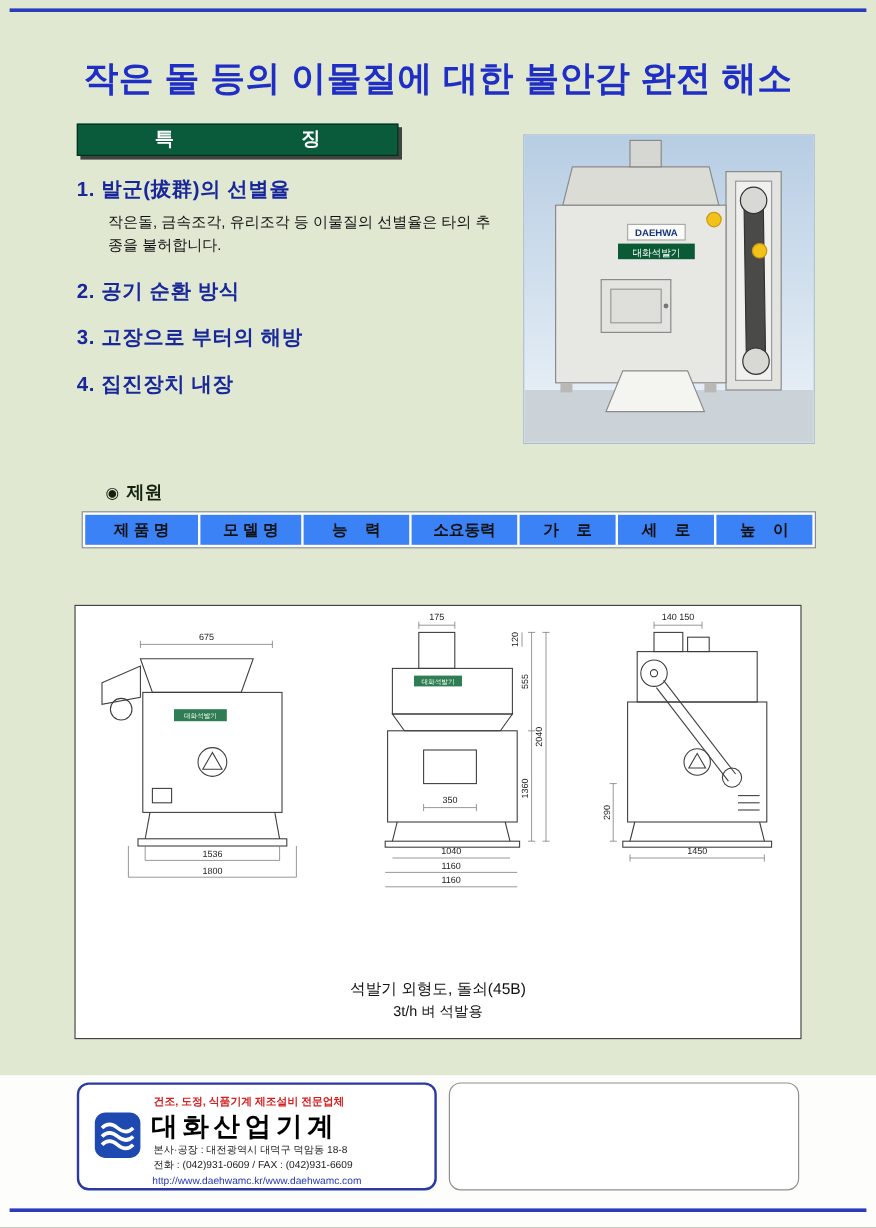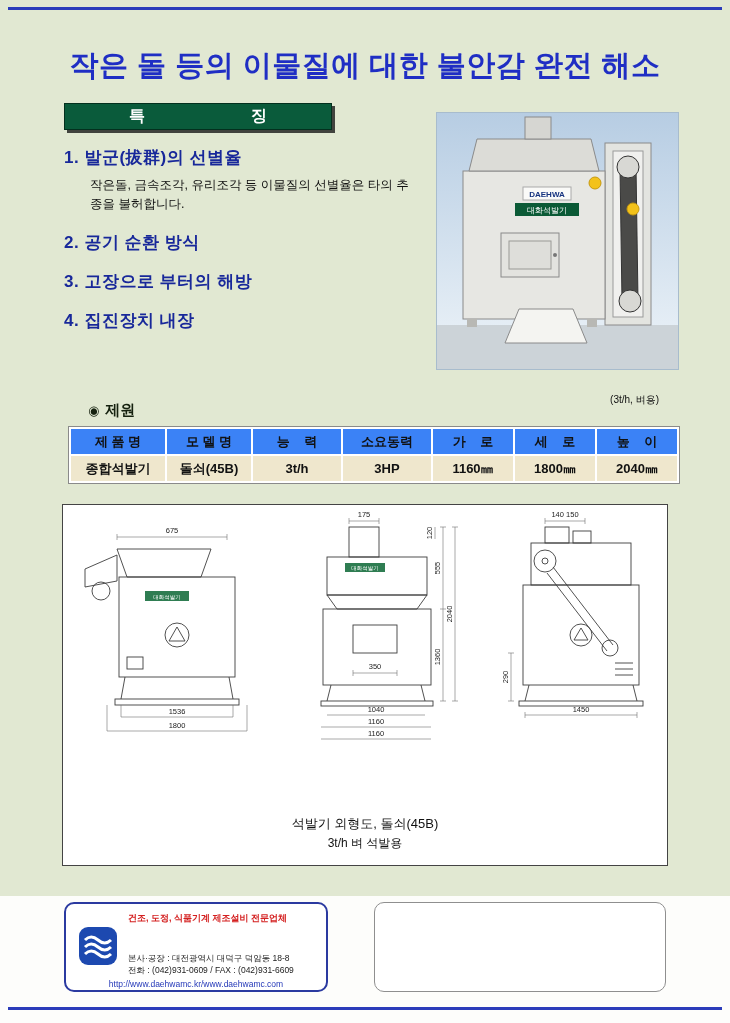--- a/index.html
+++ b/index.html
@@ -44,21 +44,21 @@
   .dwg line, .dwg rect, .dwg polygon, .dwg circle, .dwg path { stroke:#3d3d3d; fill:none; stroke-width:0.9; }
   .dwg .dim { stroke:#707070; stroke-width:0.6; }
   .dwg text { fill:#1c1c1c; font-size:7.5px; stroke:none; font-family:"Liberation Sans",sans-serif; }
   .dwg .lbl { fill:#2f7d52; stroke:none; }
   .dwg .lbltxt { fill:#fff; font-size:5.5px; }
 
   .notice { position:absolute; right:64px; top:882px; font-size:10px; font-weight:bold; color:#111; }
 
   .bottom-band { position:absolute; left:0; top:896px; width:730px; height:127px; background:#fdfdfb; }
 
-  .footer-left { position:absolute; left:64px; top:902px; width:264px; height:90px;
+  .footer-left { position:absolute; left:64px; top:902px; width:300px; height:90px;
                  border:2px solid #2b3aa0; border-radius:10px; background:#fff; z-index:2; }
   .footer-right { position:absolute; left:374px; top:902px; width:292px; height:90px;
                   border:1px solid #8f8f8f; border-radius:10px; background:#fff; z-index:2; }
   .logo { position:absolute; left:12px; top:22px; }
   .tagline { position:absolute; left:62px; top:8px; font-size:9px; font-weight:bold; color:#d42020; }
   .company { position:absolute; left:60px; top:20px; font-size:22px; font-weight:bold; letter-spacing:4px; color:#000; }
   .addr { position:absolute; left:62px; top:49px; font-size:8.5px; color:#222; }
   .tel  { position:absolute; left:62px; top:61px; font-size:8.5px; color:#222;text-align:center; }
   .url  { position:absolute; left:0; right:0; top:75px; text-align:center; font-size:8.5px; color:#2438b8; }
 </style>
@@ -123,21 +123,20 @@
         <rect x="72" y="128" width="42" height="28" fill="#dededa" stroke="#9a9a96"></rect>
         <circle cx="118" cy="142" r="2" fill="#777"></circle>
         <polygon points="82,196 136,196 150,230 68,230" fill="#f4f4f1" stroke="#8a8a8a"></polygon>
         <rect x="30" y="206" width="10" height="8" fill="#b8b8b4"></rect>
         <rect x="150" y="206" width="10" height="8" fill="#b8b8b4"></rect>
         <circle cx="158" cy="70" r="6" fill="#f3c21a" stroke="#c79a10"></circle>
         <circle cx="196" cy="96" r="6" fill="#f3c21a" stroke="#c79a10"></circle>
       </g>
     </svg>
   </div>
-  <div class="photo-cap2">(3t/h, 벼용)</div>
 
   <div class="spec-title">
     <span class="bullet">◉</span><span>제원</span>
   </div>
 
   <table class="spec-table">
     <colgroup>
         <col style="width:94px">
         <col style="width:84px">
         <col style="width:88px">
@@ -148,29 +147,20 @@
       </colgroup>
     <tbody>
         <tr>
       <th>제 품 명</th>
       <th>모 델 명</th>
       <th>능    력</th>
       <th>소요동력</th>
       <th>가    로</th>
       <th>세    로</th>
       <th>높    이</th>
-    </tr>
-    <tr>
-      <td>종합석발기</td>
-      <td>돌쇠(45B)</td>
-      <td>3t/h</td>
-      <td>3HP</td>
-      <td>1160㎜</td>
-      <td>1800㎜</td>
-      <td>2040㎜</td>
     </tr>
   </tbody>
     </table>
 
   <div class="drawing-box">
     <svg class="dwg" width="604" height="300" viewBox="0 0 604 300">
 
       <g transform="translate(14,24)">
         <line class="dim" x1="40" y1="8" x2="150" y2="8"></line>
         <line class="dim" x1="40" y1="5" x2="40" y2="11"></line>
@@ -279,20 +269,21 @@
   <div class="bottom-band"></div>
 
   <div class="footer-left">
     <svg class="logo" width="40" height="40" viewBox="0 0 40 40">
       <rect x="1" y="1" width="38" height="38" rx="9" fill="#1d49b0"></rect>
       <path d="M7,14 q6,-6 13,0 t13,0" stroke="#fff" stroke-width="3" fill="none"></path>
       <path d="M7,21 q6,-6 13,0 t13,0" stroke="#fff" stroke-width="3" fill="none"></path>
       <path d="M7,28 q6,-6 13,0 t13,0" stroke="#fff" stroke-width="3" fill="none"></path>
     </svg>
     <div class="tagline">건조, 도정, 식품기계 제조설비 전문업체</div>
+    <div class="company">대화산업기계</div>
     <div class="addr">본사·공장 : 대전광역시 대덕구 덕암동 18-8</div>
     <div class="tel">전화 : (042)931-0609 / FAX : (042)931-6609</div>
     <div class="url">http://www.daehwamc.kr/www.daehwamc.com</div>
   </div>
 
   <div class="footer-right"></div>
 
   <div class="rule bottom"></div>
 
 </div>

